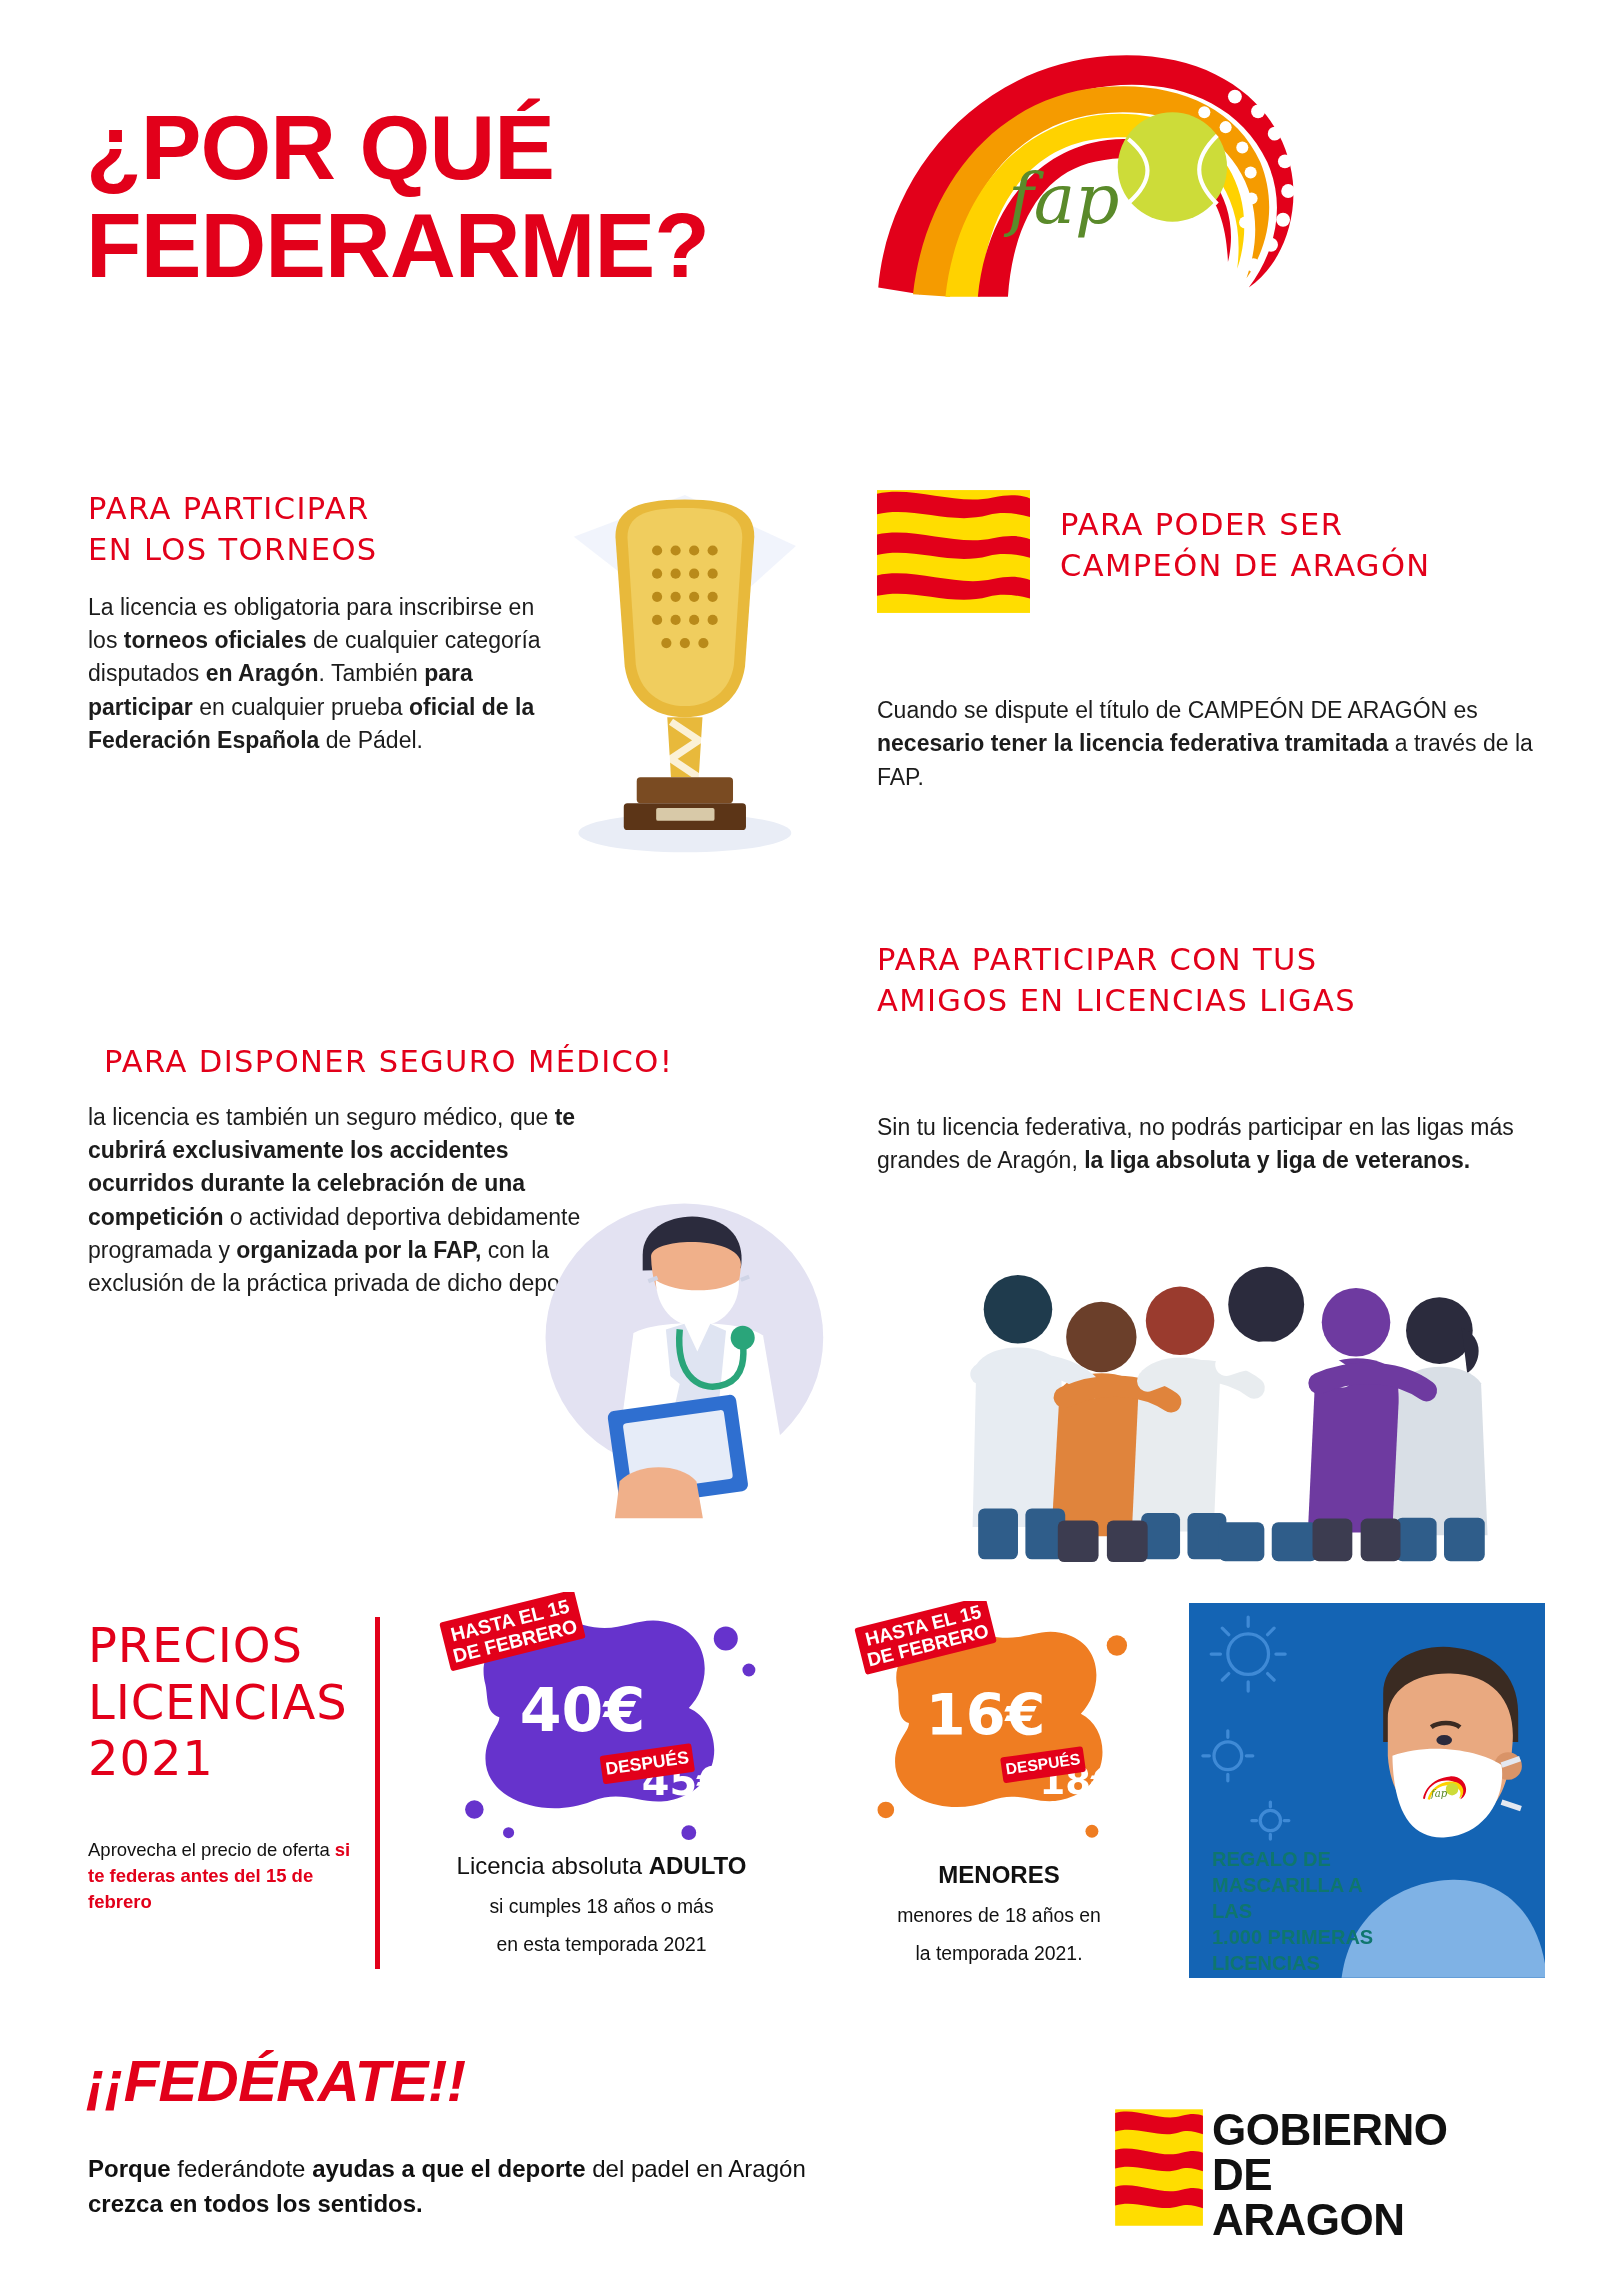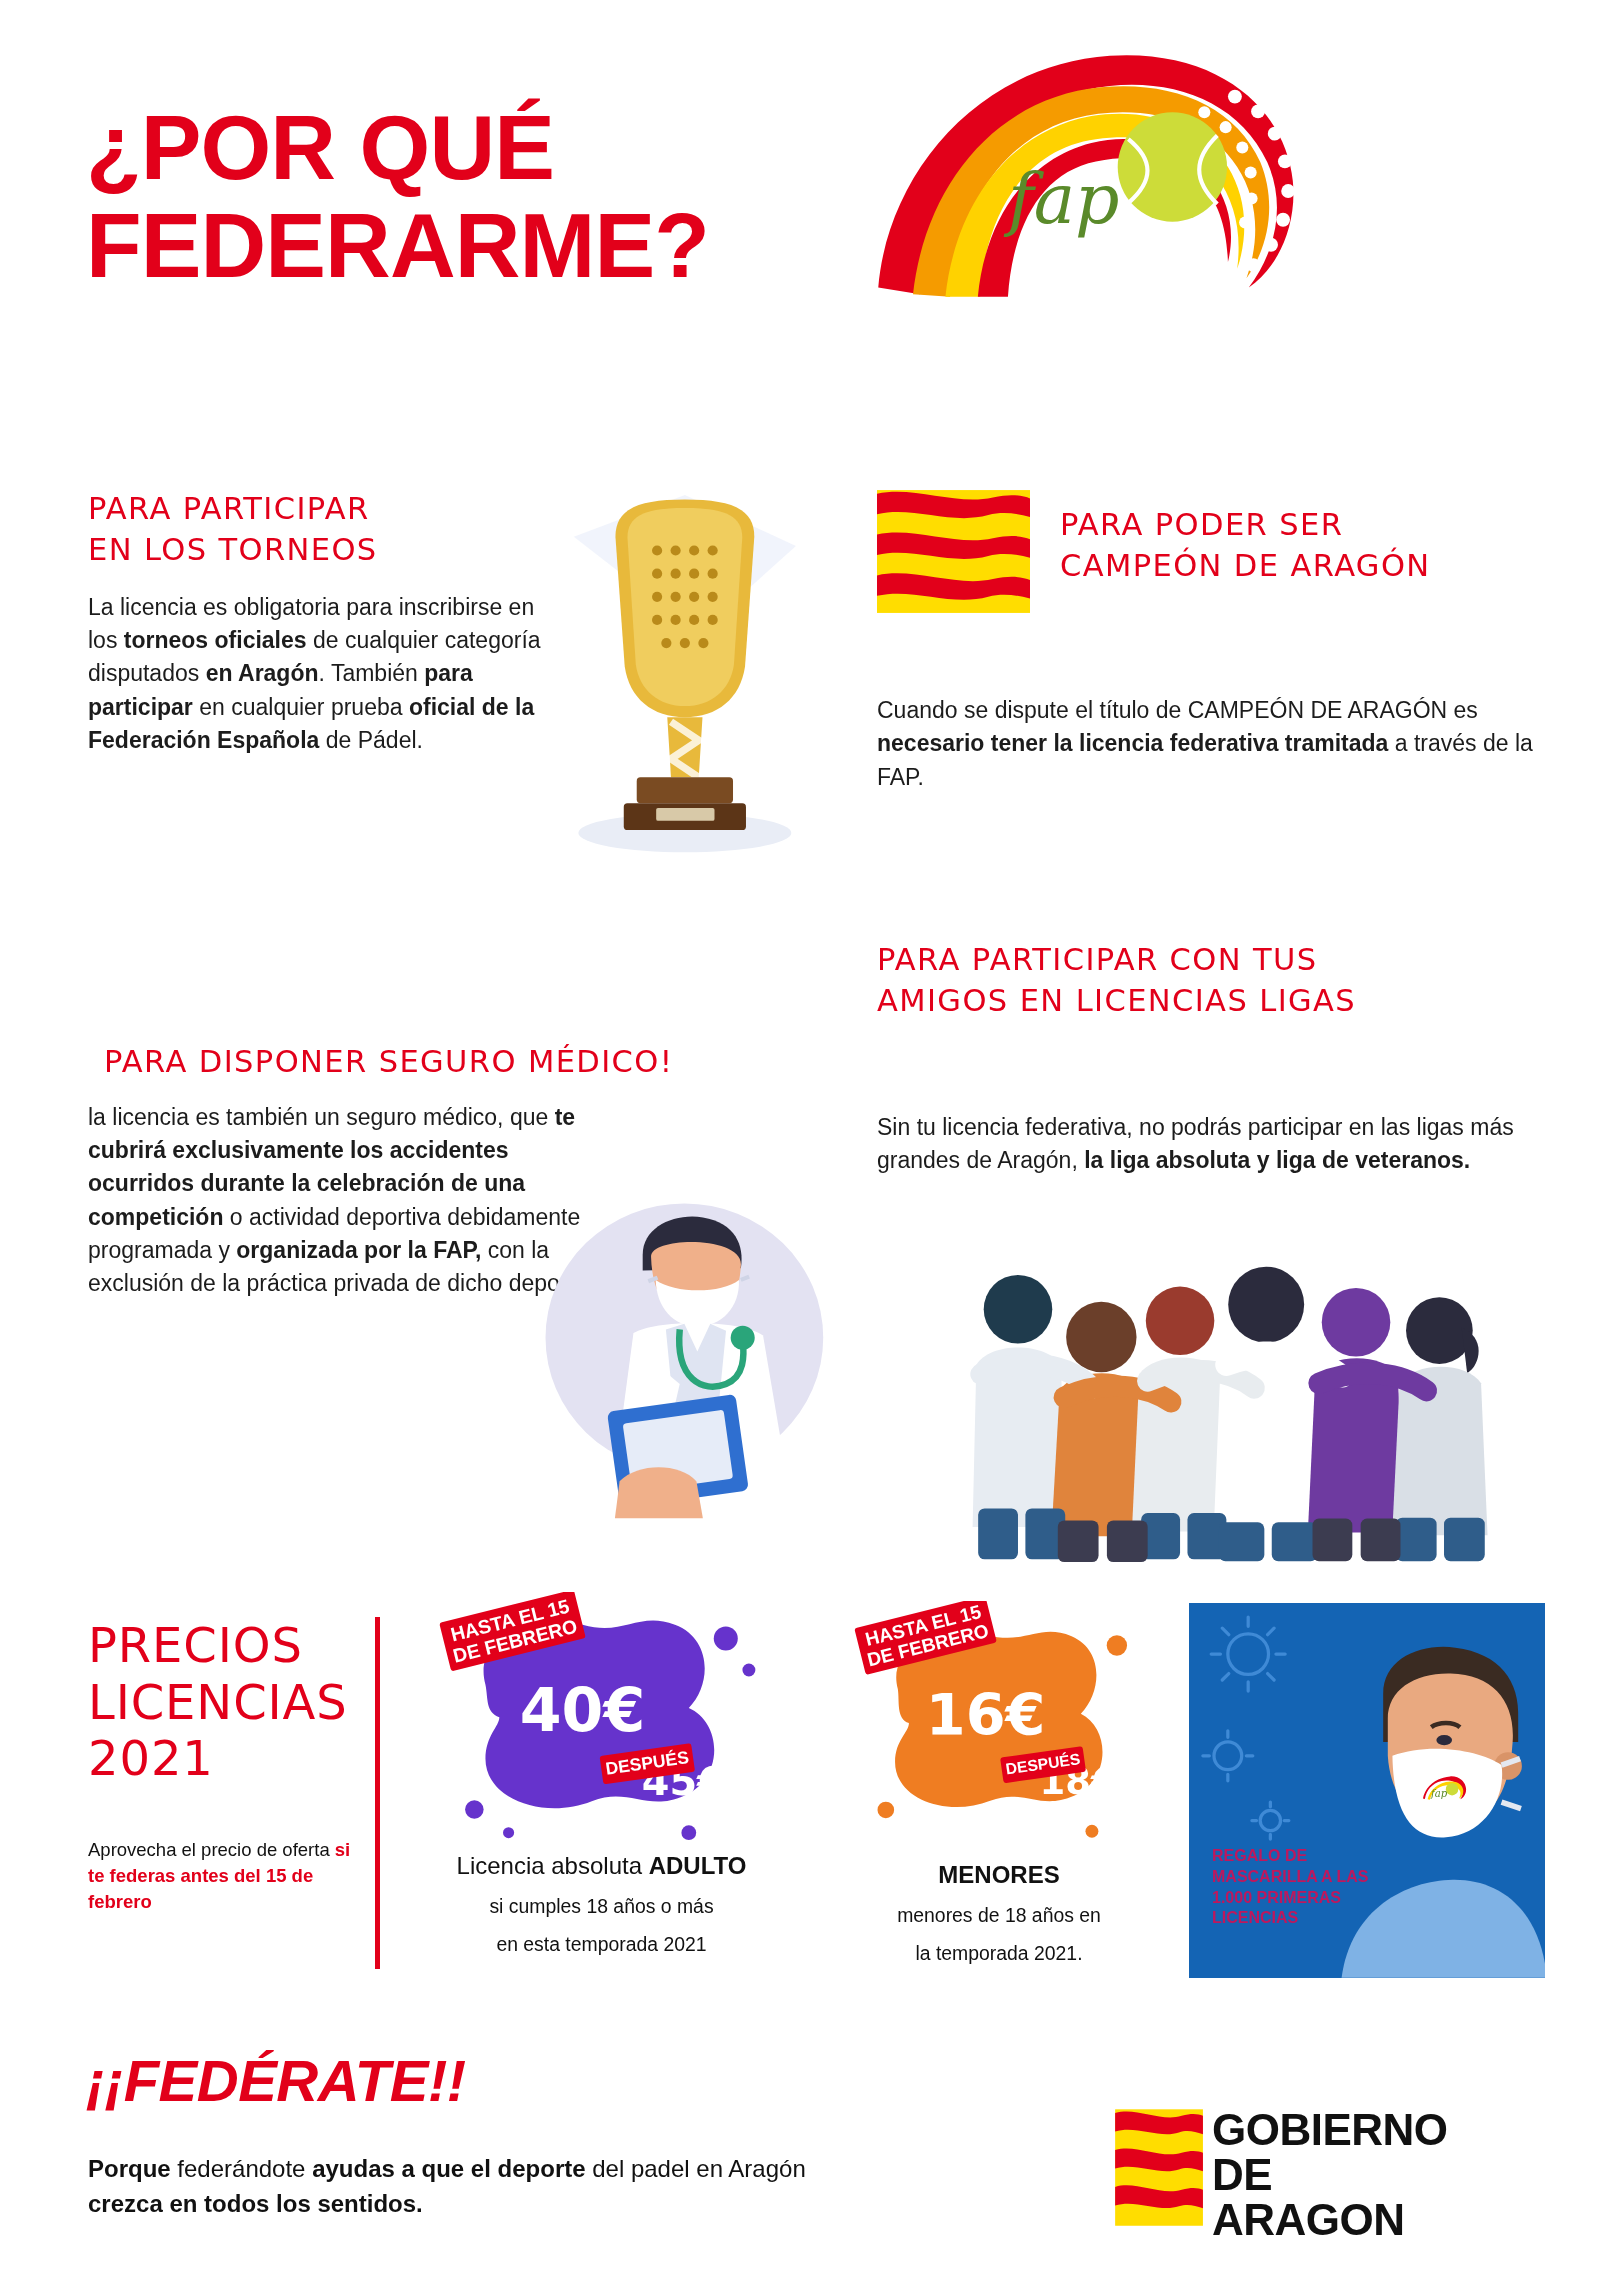--- a/index.html
+++ b/index.html
@@ -107,21 +107,21 @@
   .cap-main b { font-weight: bold; }
   .cap-sub { font-size: 19.4px; line-height: 1.3; margin-top: 13px; }
 
   
   #mask-panel {
     position: absolute; left: 1189px; top: 1603px; width: 356px; height: 375px;
     background: #1464b4; overflow: hidden;
   }
   #mask-text {
     position: absolute; left: 1212px; top: 1846px; width: 194px;
-    color: #be185d; font-weight: bold; font-size: 16px; line-height: 1.3;
+    color: #0f766e; font-weight: bold; font-size: 20px; line-height: 1.3;
   }
 
   
   #federate {
     position: absolute; left: 86px; top: 2047px;
     color: #e2001a; font-weight: bold; font-size: 58px; letter-spacing: -0.5px;
     font-style: italic;
   }
   #footer-text {
     position: absolute; left: 88px; top: 2152px; width: 787px;

